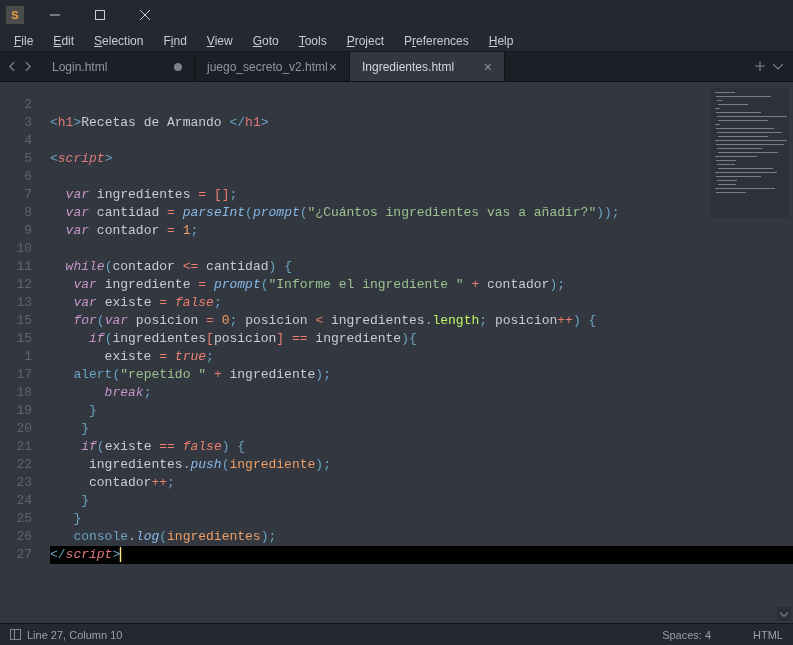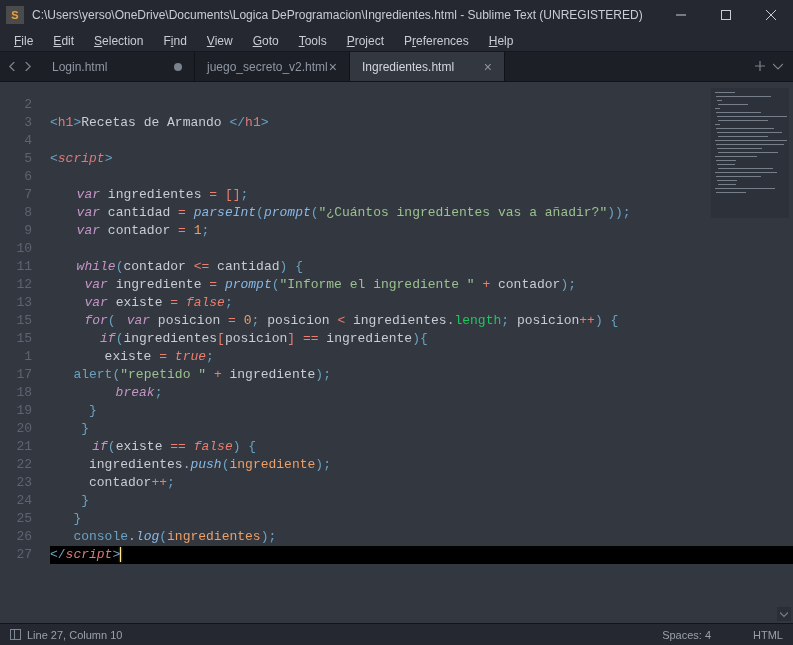--- a/index.html
+++ b/index.html
@@ -85,29 +85,29 @@
     white-space:pre; color:#c8cdd4;
     overflow:hidden;
   }
   .line { height:18px; position:relative; }
   .line.hl { background:#000000; }
   
   .pun  { color:#6aa2c1; }      
   .tag  { color:#e07a7a; }      
   .tkw  { color:#e07a7a; font-style:italic; } 
   .txt  { color:#c8cdd4; }
-  .kw   { color:#c695c6; font-style:italic;margin-left:11px; }  
+  .kw   { color:#c695c6; font-style:italic; }  
   .name { color:#c8cdd4; }
   .op   { color:#ed7e6e; }      
   .num  { color:#ed9f66; }
   .fn   { color:#88b8e8; font-style:italic; }  
   .call { color:#6aa2c1; }      
   .str  { color:#9bc18e; }
   .bool { color:#ed7e6e; font-style:italic; }
-  .prop { color:#22c55e; }
+  .prop { color:#bef264; }
   .dot  { color:#a8afb8; }
   .prm  { color:#ed9f66; }      
   .caret {
     display:inline-block; width:1px; height:15px;
     background:#ffe792; vertical-align:text-bottom;
     box-shadow:0 0 2px #ffe792;
   }
   
   .minimap {
     position:absolute; top:6px; right:4px; width:78px; height:130px;
@@ -135,21 +135,20 @@
     content:""; position:absolute; left:3px; top:0; bottom:0; width:1px;
     background:#7e8691;
   }
   .statusbar .spacer { flex:1; }
 </style>
 </head>
 <body>
 
 <div class="titlebar">
   <div class="icon">S</div>
-  <div class="title">C:\Users\yerso\OneDrive\Documents\Logica DeProgramacion\Ingredientes.html - Sublime Text (UNREGISTERED)</div>
   <div class="winbtns">
     <div class="winbtn">
       <svg viewBox="0 0 10 10">
           <path d="M0 5 H10" stroke="#c8cdd4" stroke-width="1"></path>
         </svg>
     </div>
     <div class="winbtn">
       <svg viewBox="0 0 10 10">
           <rect x="0.5" y="0.5" width="9" height="9" fill="none" stroke="#c8cdd4" stroke-width="1"></rect>
         </svg>

